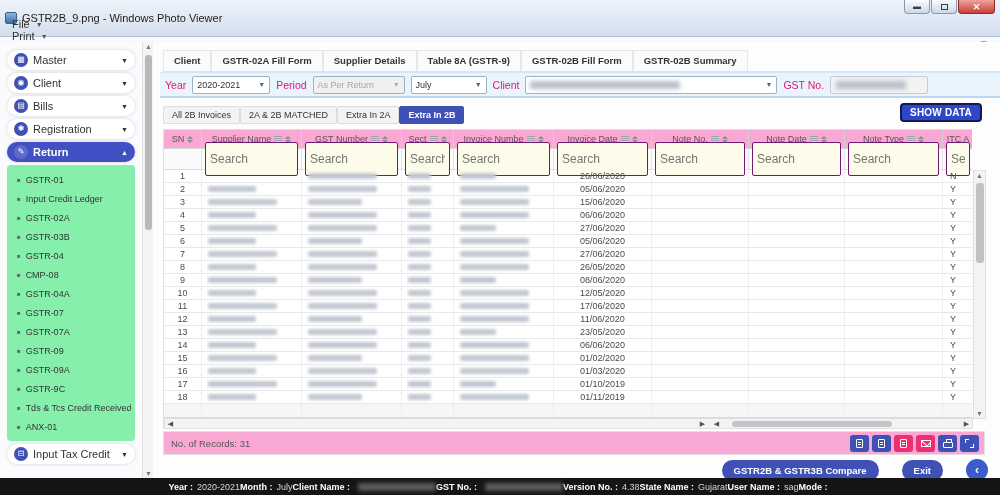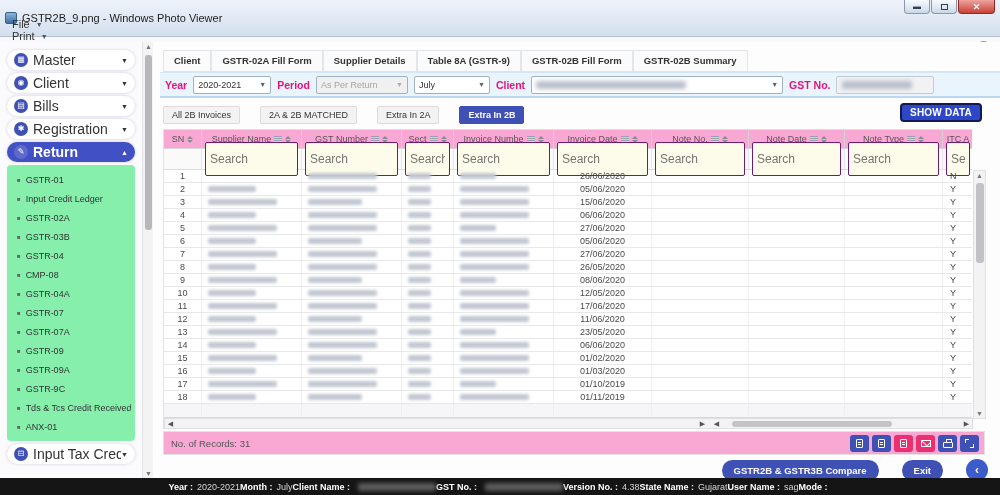--- a/index.html
+++ b/index.html
@@ -19,40 +19,40 @@
   .mcaret{font-size:7px;color:#49596c}
   .help-btn{position:absolute;right:9px;top:4px;width:15px;height:15px;border-radius:50%;background:radial-gradient(circle at 35% 30%,#86b6e8,#2a66b3);color:#fff;font-size:10px;font-weight:bold;display:flex;align-items:center;justify-content:center}
 
   
   .app{position:absolute;top:42px;left:0;width:1000px;height:436px;background:#fdfdfe;overflow:hidden}
 
   
   .sidebar{position:absolute;left:0;top:0;width:142px;height:436px;background:#fbfbfd;padding-top:5px}
   .side-group{display:flex;align-items:center;height:20px;background:#fff;border-radius:10px;margin:3px 7px;padding:0 7px;box-shadow:0 0 3px rgba(60,60,120,.25)}
   .side-ico{width:14px;height:14px;border-radius:50%;background:#3f51b5;color:#fff;font-size:8px;line-height:14px;text-align:center;margin-right:5px;flex-shrink:0}
-  .side-label{font-size:14px;color:#333;flex:1;white-space:nowrap;overflow:hidden}
+  .side-label{font-size:11px;color:#333;flex:1;white-space:nowrap;overflow:hidden}
   .side-caret{font-size:7px;color:#333}
   .side-group.return{background:#4150c4}
   .side-group.return .side-label,.side-group.return .side-caret{color:#fff;font-weight:bold}
   .side-group.return .side-ico{background:rgba(255,255,255,.15)}
   .submenu{background:#86efac;border-radius:4px;margin:2px 7px;padding:5px 4px}
   .sub-item{display:flex;align-items:center;height:19px;padding:0 6px;font-size:9px;color:#333;border-radius:9px;white-space:nowrap;overflow:hidden}
   .sub-bullet{font-size:6px;color:#666;margin-right:5px}
   .side-scroll{position:absolute;left:142px;top:0;width:11px;height:436px;background:#f3f3f4;border-left:1px solid #e3e3e6}
   .sarr{position:absolute;left:0;width:11px;font-size:7px;color:#777;text-align:center}
   .sthumb{position:absolute;left:2px;top:13px;width:7px;height:175px;background:#b8b8bc;border-radius:3px}
   .sthumb2{position:absolute;top:12px;left:2px;width:8px;height:80px;background:#c2c2c6;border-radius:3px}
 
   
   .main{position:absolute;left:160px;top:0;width:840px;height:436px}
   .tabs{display:flex;margin:8px 0 0 3px;border-bottom:1px solid #dfe3e9}
   .tab{font-size:9.5px;font-weight:bold;color:#333;padding:4px 10px 5px;background:#fbfbfc;border:1px solid #e3e6ea;border-bottom:none;white-space:nowrap}
   .tab.active{background:#3b4cb8;color:#fff;border-color:#3b4cb8;border-radius:3px 3px 0 0}
   .filters{height:26px;background:#e9f4fd;border-top:1px solid #d3e7f8;border-bottom:2px solid #bad8f2;display:flex;align-items:center;padding:0 5px;gap:6px;margin-left:0}
-  .flabel{font-size:10.5px;font-weight:bold;color:#e3127e;white-space:nowrap}
+  .flabel{font-size:10.5px;font-weight:normal;color:#e3127e;white-space:nowrap}
   .fselect{height:18px;background:#fff;border:1px solid #9fb2c4;border-radius:2px;font-size:9px;color:#333;display:flex;align-items:center;justify-content:space-between;padding:0 4px;flex-shrink:0}
   .fselect .fcaret{font-size:7px;color:#567;margin-left:4px}
   .fselect.disabled{background:#f0f0f1;color:#a6a6a6}
   .fselect.disabled .fcaret{color:#aab}
   .ginput{height:18px;background:#f2f2f3;border:1px solid #c3ccd6;border-radius:2px;display:flex;align-items:center;padding:0 5px;flex-shrink:0}
   .blurbar{height:8px;border-radius:2px;background:#b9bfca;filter:blur(2px)}
 
   .subtabs{display:flex;align-items:center;margin:6px 0 4px 3px;gap:4px;position:relative;height:21px}
   .subtab{font-size:9px;color:#333;background:#f3f3f4;border:1px solid #dcdcdf;border-radius:2px;padding:3px 8px;white-space:nowrap}
   .subtab.active{background:#3f51b5;border-color:#3f51b5;color:#fff;font-weight:bold}
@@ -298,21 +298,21 @@
         <span class="blurbar" style="width:150px"></span>
         <span class="fcaret">▼</span>
       </span>
       <span class="flabel">GST No.</span>
       <span class="ginput" style="width:98px">
         <span class="blurbar" style="width:70px"></span>
       </span>
     </div>
 
     <div class="subtabs">
-      <span style="display:flex;gap:20px">
+      <span style="display:flex;gap:0">
 
       <span class="subtab">All 2B Invoices</span>
           <span class="subtab">2A &amp; 2B MATCHED</span>
           <span class="subtab">Extra In 2A</span>
           <span class="subtab active">Extra In 2B</span>
         </span>
       <span class="showdata">SHOW DATA</span>
     </div>
 
     <div class="grid">

